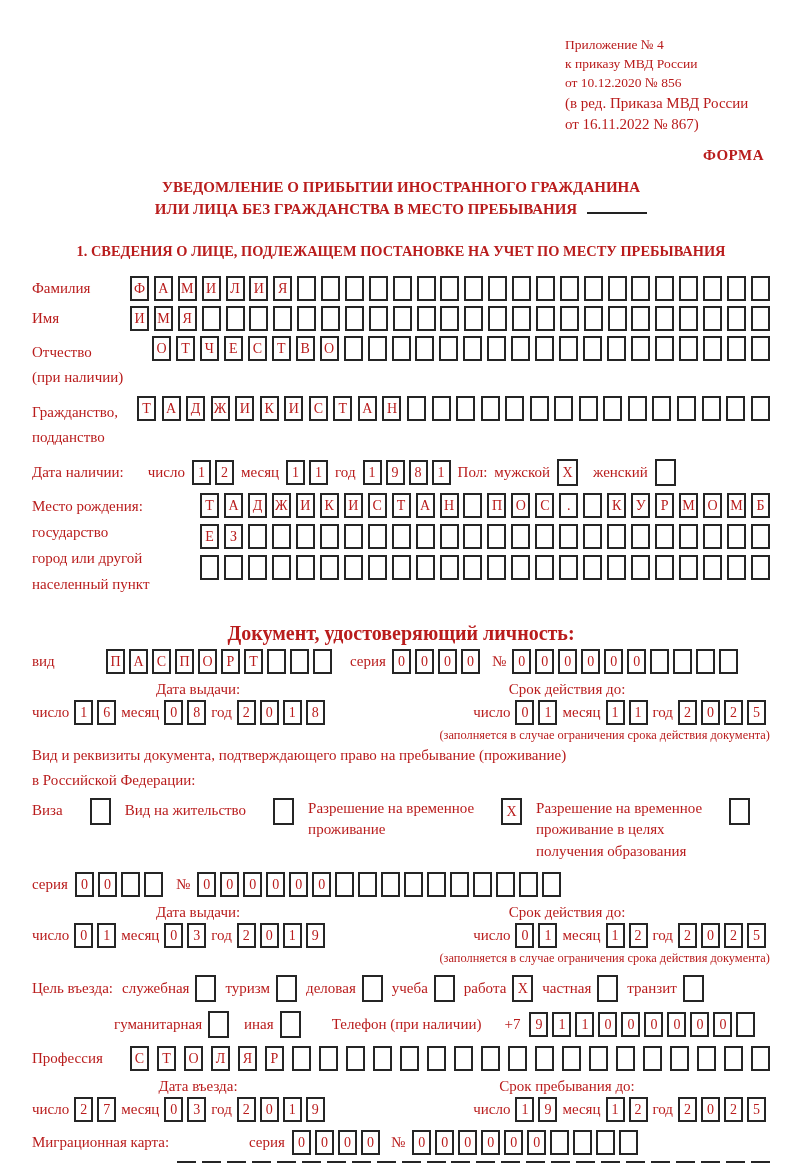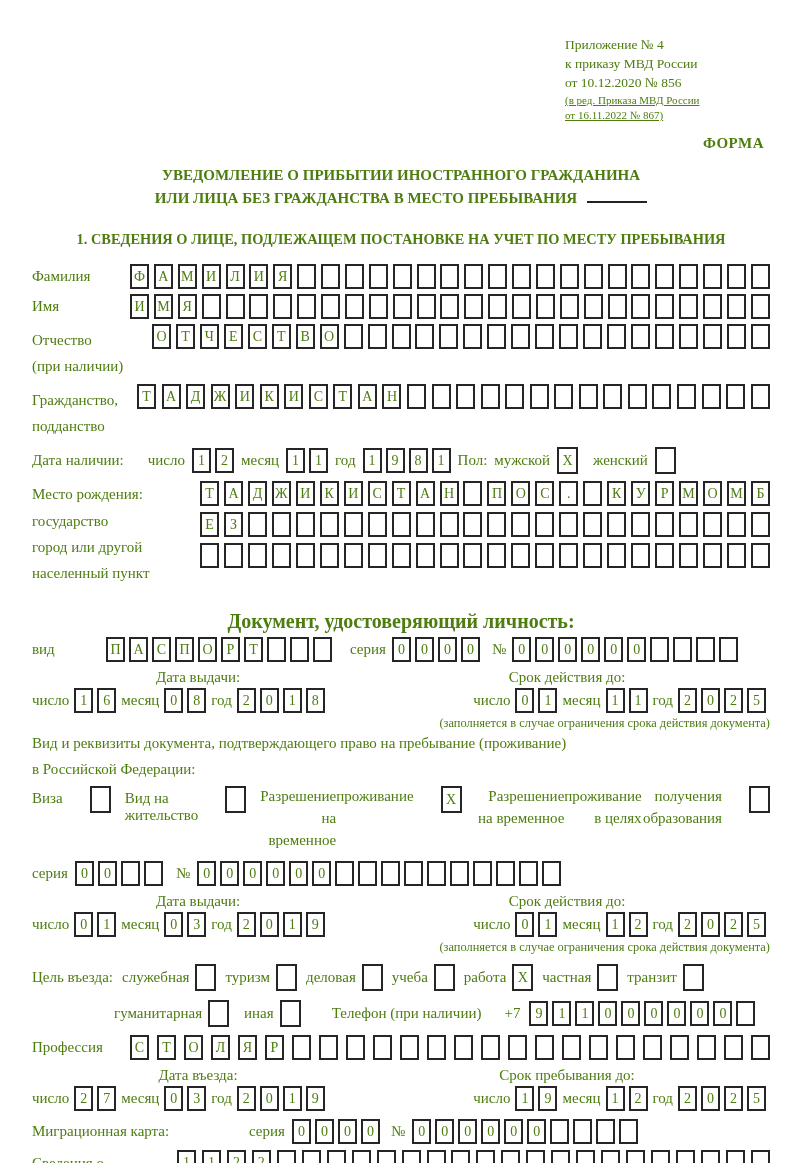--- a/index.html
+++ b/index.html
@@ -1,20 +1,20 @@
 <!DOCTYPE html>
 <html><head>
 <meta charset="utf-8">
 <style>
   html,body{margin:0;padding:0;background:#fff;}
-  .page{width:800px;height:1163px;box-sizing:border-box;background:#fff;color:#4d7c0f;
+  .page{width:800px;height:1163px;box-sizing:border-box;background:#fff;color:#b91c1c;
         font-family:"Liberation Serif",serif;font-size:15px;padding:36px 30px 0 32px;
         position:relative;overflow:hidden;}
   .hdr{margin-left:auto;width:205px;font-size:13.5px;line-height:1.4;}
-  .hdr .rev{font-size:11px;text-decoration:underline;}
+  .hdr .rev{font-size:15px;}
   .forma{text-align:right;font-weight:bold;font-size:15px;margin:12px 6px 0 0;letter-spacing:.5px;}
   .title{text-align:center;font-weight:bold;font-size:15px;line-height:1.5;margin-top:12px;}
   .underline{display:inline-block;width:60px;border-bottom:2px solid #222;height:14px;margin-left:10px;}
   .sec-heading{text-align:center;font-weight:bold;font-size:14.4px;margin-top:22px;}
   .frow{display:flex;align-items:flex-start;margin-top:5px;}
   .lbl{flex:0 0 auto;padding-top:4px;}
   .cells{display:flex;}
   .fill{flex:1;display:flex;justify-content:space-between;}
   .g4{gap:4px;}
   .cell{flex:0 0 auto;width:19px;height:25px;border:2px solid #252525;box-sizing:border-box;
@@ -29,21 +29,21 @@
   .dhdr{display:flex;}
   .dh1{width:45%;text-align:center;}
   .dh2{width:55%;text-align:center;}
   .drow{display:flex;justify-content:space-between;margin-top:2px;padding-right:4px;}
   .dgrp{display:flex;align-items:center;gap:5px;}
   .note-right{text-align:right;font-size:12.4px;margin-top:3px;}
   .intro{margin-top:0;line-height:1.7;}
   .permits-row{display:flex;align-items:flex-start;margin-top:4px;gap:14px;}
   .popt{display:flex;align-items:flex-start;gap:27px;}
   .popt .pl{padding-top:4px;}
-  .plines{display:flex;flex-direction:row;text-align:right;line-height:1.45;}
+  .plines{display:flex;flex-direction:column;text-align:left;line-height:1.45;}
   .purp{display:flex;align-items:center;margin-top:9px;gap:9px;flex-wrap:nowrap;}
   .purp .opt{display:flex;align-items:center;gap:6px;}
   .reps{margin-top:6px;}
   .replbl{width:145px;line-height:1.8;flex:0 0 auto;}
   .repcells{flex:1;display:flex;flex-direction:column;gap:7px;}
   .sp{display:inline-block;}
 </style>
 </head>
 <body>
 

